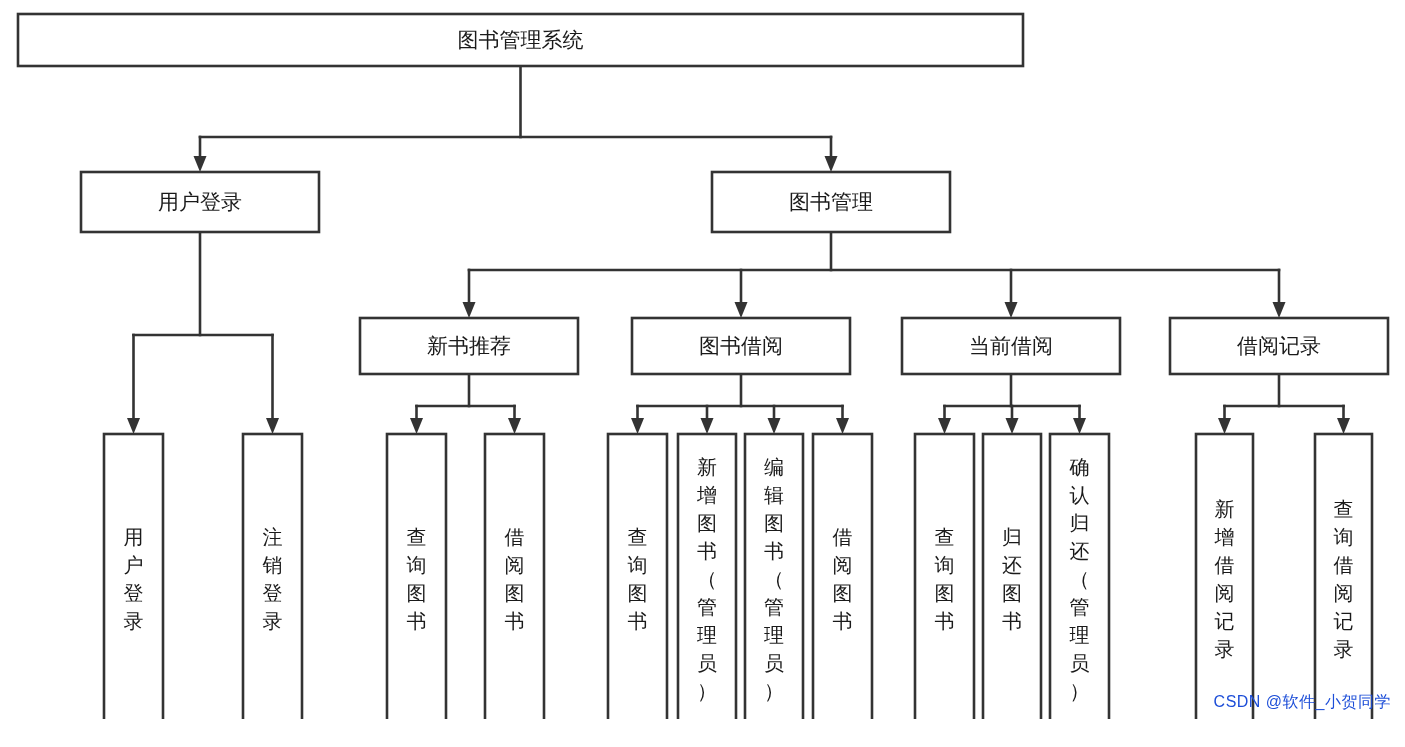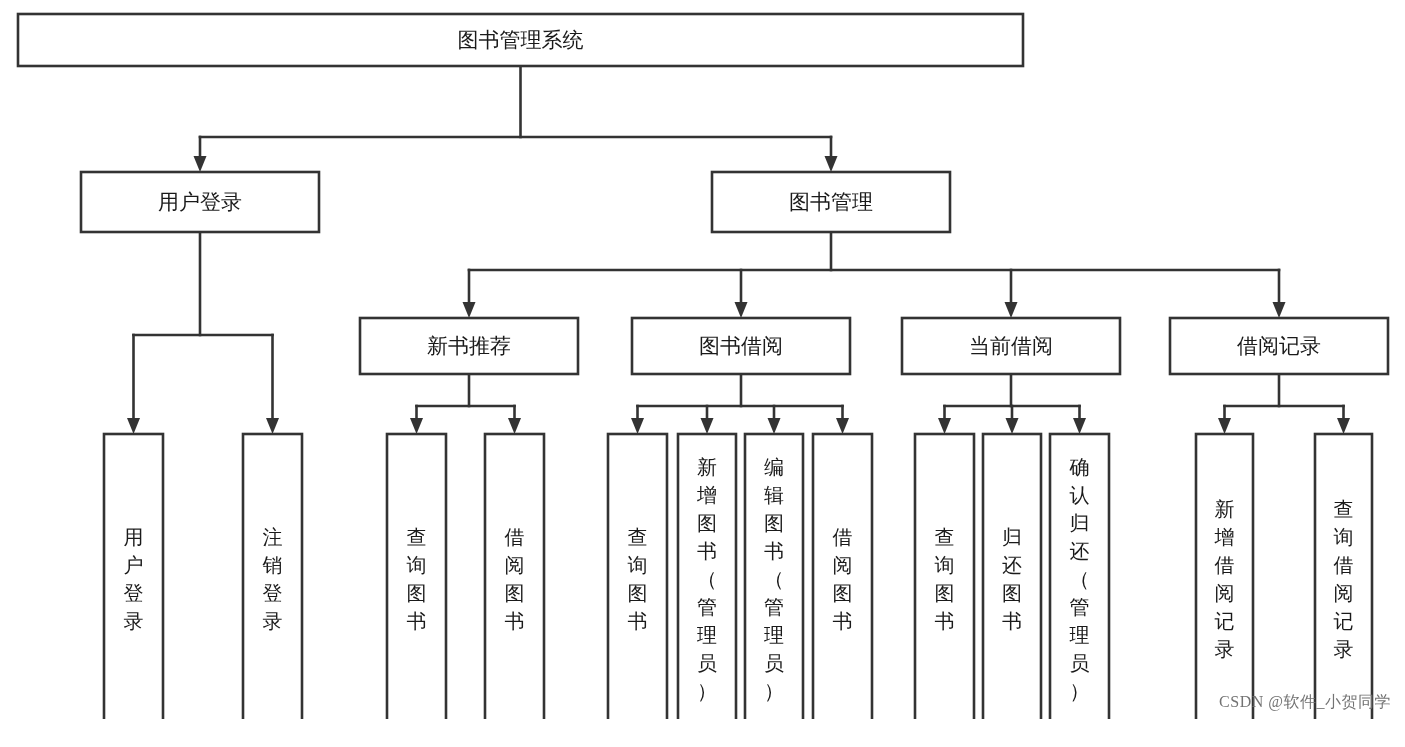--- a/index.html
+++ b/index.html
@@ -51,23 +51,23 @@
     stroke-linecap: square;
   }
   .edge-arrow {
     fill: #333333;
     stroke: none;
   }
   .watermark {
     position: absolute;
     right: 14px;
     bottom: 6px;
-    font-family: Liberation Serif, serif;
+    font-family: Liberation Sans, sans-serif;
     font-size: 16px;
-    color: #737373;
+    color: #1d4ed8;
     letter-spacing: 0.5px;
     white-space: nowrap;
     user-select: none;
   }
 </style>
 </head>
 <body>
 
 <div id="diagram-root">
   <svg class="diagram-canvas" viewBox="0 0 1405 747">

